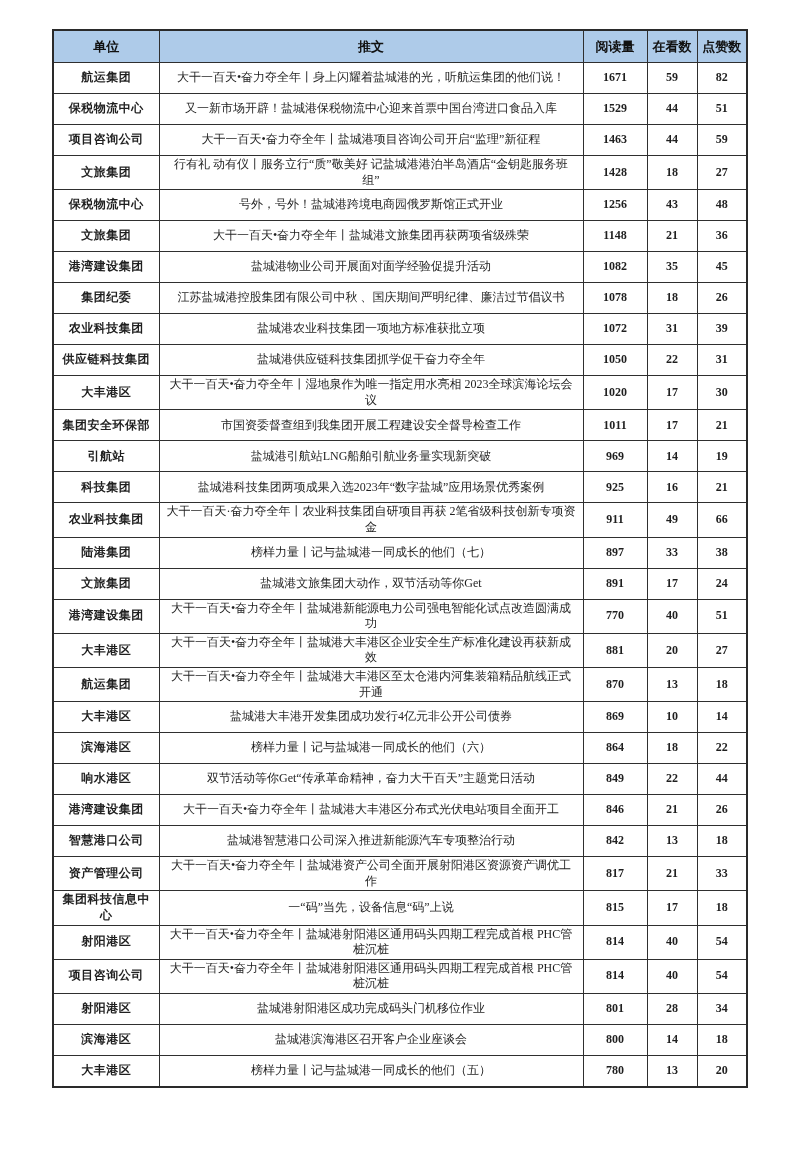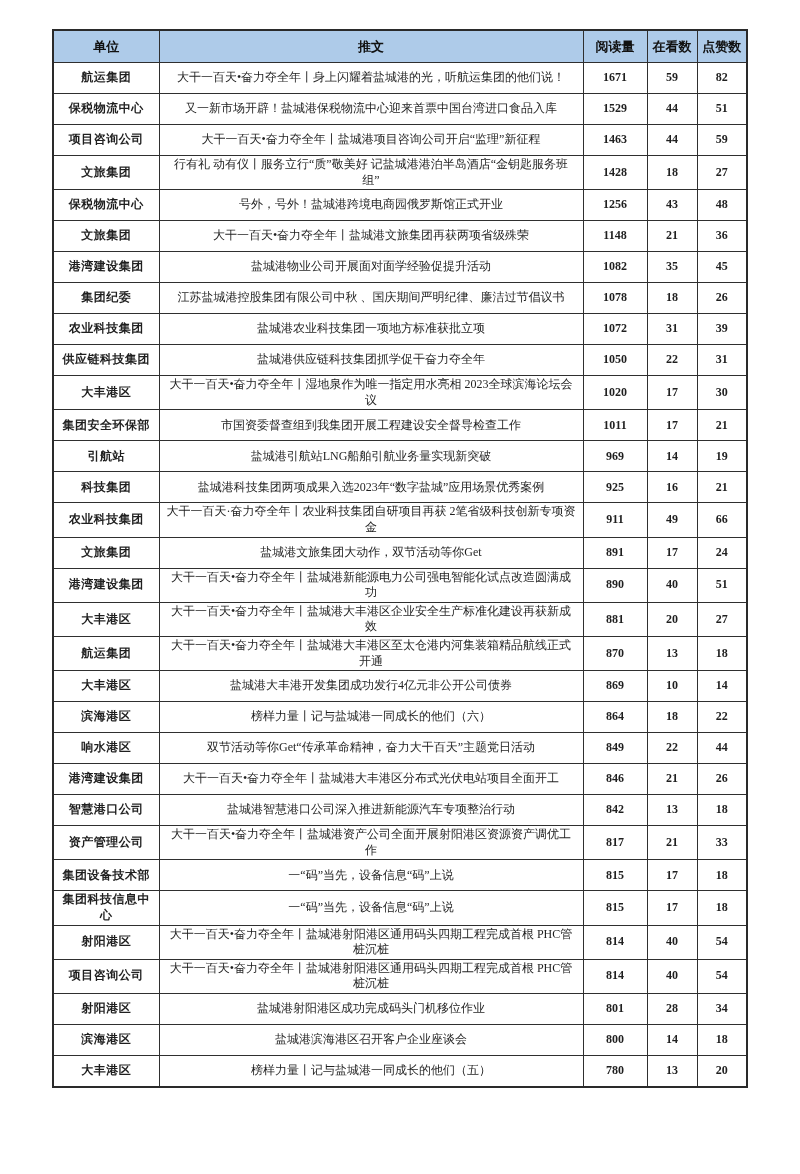--- a/index.html
+++ b/index.html
@@ -197,33 +197,40 @@
   </tr>
 
   <tr>
     <td class="unit-cell">农业科技集团</td>
     <td class="tweet-cell">大干一百天·奋力夺全年丨农业科技集团自研项目再获 2笔省级科技创新专项资金</td>
     <td class="num-cell">911</td>
     <td class="num-cell">49</td>
     <td class="num-cell">66</td>
   </tr>
 
+  <tr>
+    <td class="unit-cell">陆港集团</td>
+    <td class="tweet-cell">榜样力量丨记与盐城港一同成长的他们（七）</td>
+    <td class="num-cell">897</td>
+    <td class="num-cell">33</td>
+    <td class="num-cell">38</td>
+  </tr>
 
   <tr>
     <td class="unit-cell">文旅集团</td>
     <td class="tweet-cell">盐城港文旅集团大动作，双节活动等你Get</td>
     <td class="num-cell">891</td>
     <td class="num-cell">17</td>
     <td class="num-cell">24</td>
   </tr>
 
   <tr>
     <td class="unit-cell">港湾建设集团</td>
     <td class="tweet-cell">大干一百天•奋力夺全年丨盐城港新能源电力公司强电智能化试点改造圆满成功</td>
-    <td class="num-cell">890</td>
+    <td class="num-cell">770</td>
     <td class="num-cell">40</td>
     <td class="num-cell">51</td>
   </tr>
 
   <tr>
     <td class="unit-cell">大丰港区</td>
     <td class="tweet-cell">大干一百天•奋力夺全年丨盐城港大丰港区企业安全生产标准化建设再获新成效</td>
     <td class="num-cell">881</td>
     <td class="num-cell">20</td>
     <td class="num-cell">27</td>
@@ -279,27 +286,20 @@
   </tr>
 
   <tr>
     <td class="unit-cell">资产管理公司</td>
     <td class="tweet-cell">大干一百天•奋力夺全年丨盐城港资产公司全面开展射阳港区资源资产调优工作</td>
     <td class="num-cell">817</td>
     <td class="num-cell">21</td>
     <td class="num-cell">33</td>
   </tr>
 
-  <tr>
-    <td class="unit-cell">集团设备技术部</td>
-    <td class="tweet-cell">一“码”当先，设备信息“码”上说</td>
-    <td class="num-cell">815</td>
-    <td class="num-cell">17</td>
-    <td class="num-cell">18</td>
-  </tr>
 
   <tr>
     <td class="unit-cell">集团科技信息中心</td>
     <td class="tweet-cell">一“码”当先，设备信息“码”上说</td>
     <td class="num-cell">815</td>
     <td class="num-cell">17</td>
     <td class="num-cell">18</td>
   </tr>
 
   <tr>

